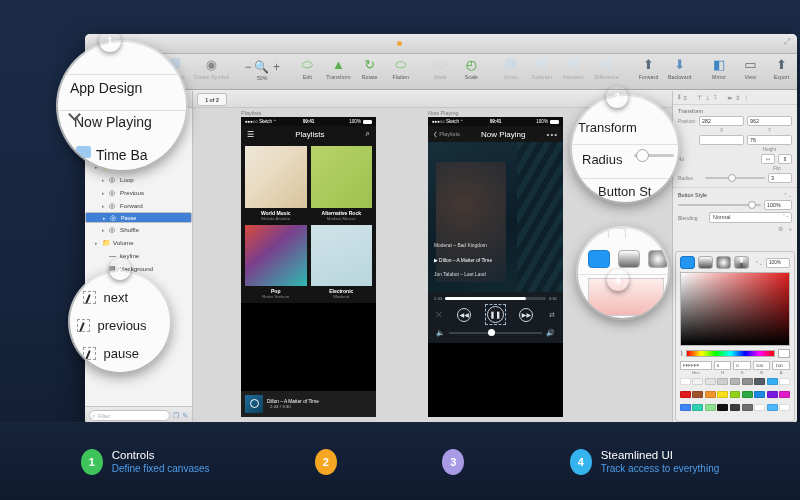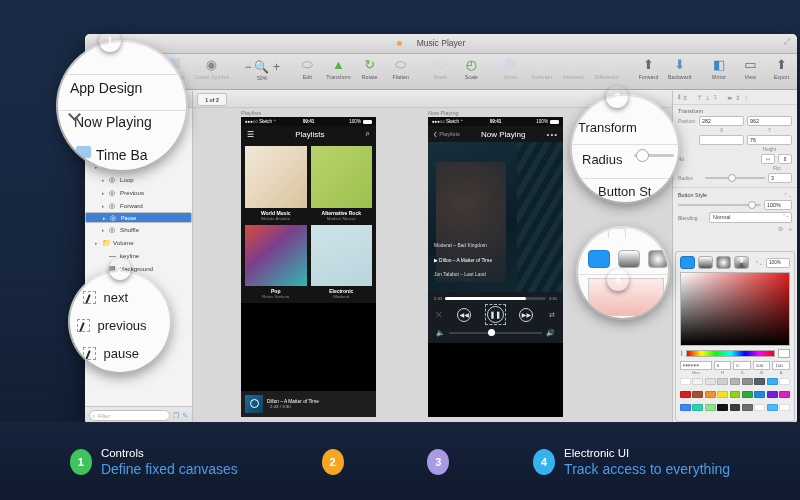--- a/index.html
+++ b/index.html
@@ -188,32 +188,31 @@
 
   
   .features { position:absolute; left:0; right:0; bottom:0; height:78px;
     background:linear-gradient(180deg,#15233b,#101a2e);
     border-top:1px solid rgba(255,255,255,.06);
     display:flex; align-items:center; justify-content:space-around; padding:0 28px; }
   .feat { display:flex; align-items:center; gap:9px; }
   .fnum { width:22px; height:26px; border-radius:50%; display:flex; align-items:center;
     justify-content:center; color:#fff; font-size:11px; font-weight:bold; }
   .ftitle { color:#fff; font-size:11.5px; }
-  .fsub { color:#4e9ce8; font-size:14px; margin-top:2px; }
+  .fsub { color:#4e9ce8; font-size:10px; margin-top:2px; }
 </style>
 </head>
 <body>
 
 <div id="root">
 
   <div class="app-window">
 
     <div class="titlebar">
       <span class="dot"></span>
-      <div class="title">Music Player</div>
       <span class="tb-resize">⤢</span>
     </div>
 
     <div class="toolbar">
       <div style="width:52px"></div>
       <div class="tb-item">
         <span class="glyph"><span class="sq" style="background:#6fa8dc;border:1px solid #4a86c8"></span></span>
         <span class="lbl">Group</span>
       </div>
       <div class="tb-item dim">
@@ -732,18 +731,18 @@
       </div>
       <div class="feat">
         <div class="fnum" style="background: rgb(245, 166, 35);">2</div>
       </div>
       <div class="feat">
         <div class="fnum" style="background: rgb(169, 154, 230);">3</div>
       </div>
       <div class="feat">
         <div class="fnum" style="background: rgb(53, 179, 239);">4</div>
         <div>
-          <div class="ftitle">Electronic UI</div>
+          <div class="ftitle">Steamlined UI</div>
           <div class="fsub">Track access to everything</div>
         </div>
       </div>
     </div>
 </div>
 
 </body></html>

